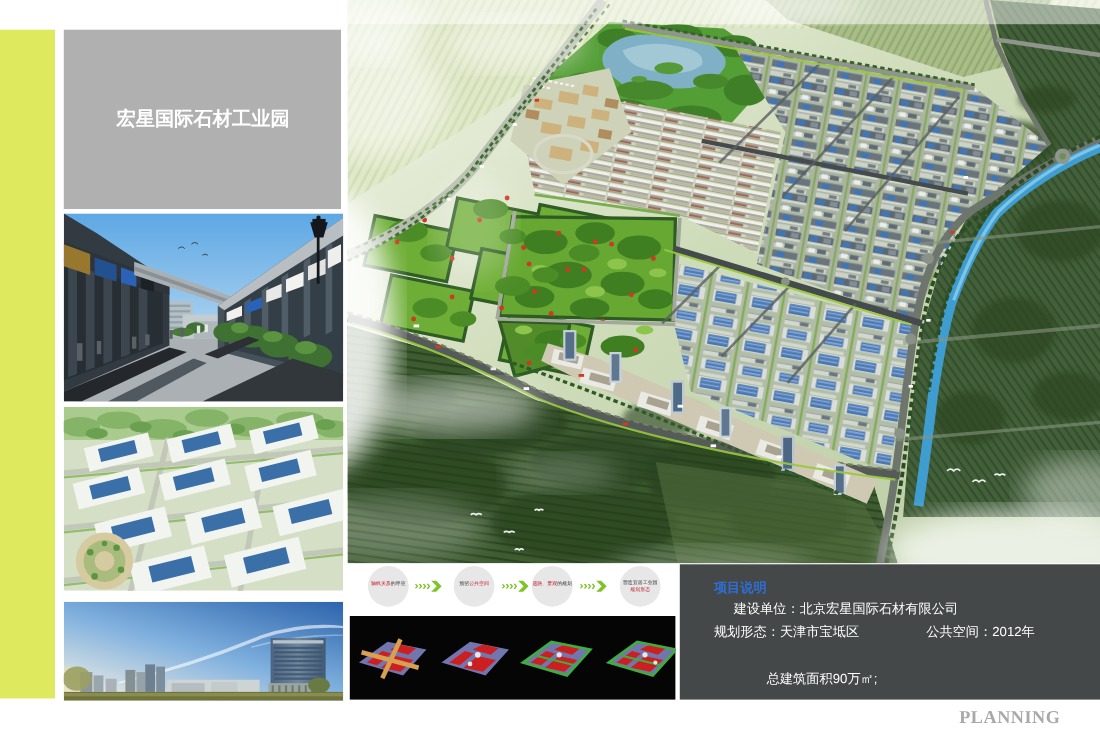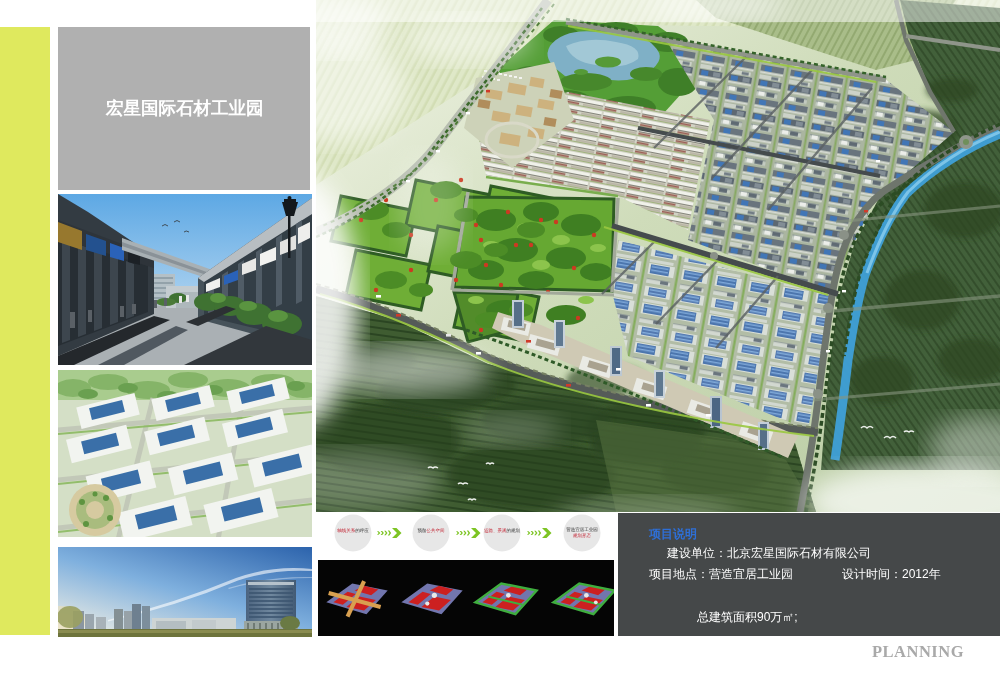--- a/index.html
+++ b/index.html
@@ -756,21 +756,21 @@
     </g>
   </svg>
 </div>
 
 <div class="abs" style="left:618px;top:513px;width:434px;height:123px;background:#454849;color:#fff;font-size:12px;">
 
   <div style="position:absolute;left:31px;top:13px;color:#2e6fd6;font-weight:bold;font-size:12px;">项目说明</div>
 
   <div style="position:absolute;left:49px;top:32px;">建设单位：北京宏星国际石材有限公司</div>
 
-  <div style="position:absolute;left:31px;top:53px;">项目地点：营造宜居工业园</div>
-
-  <div style="position:absolute;left:224px;top:53px;">设计时间：2012年</div>
+  <div style="position:absolute;left:31px;top:53px;">规划形态：天津市宝坻区</div>
+
+  <div style="position:absolute;left:224px;top:53px;">公共空间：2012年</div>
 
 
   <div style="position:absolute;left:79px;top:96px;">总建筑面积90万㎡;</div>
 </div>
 
 <div class="abs" style="left:872px;top:642px;color:#a9a9a9;font-family:Liberation Serif, serif;font-weight:bold;font-size:16.5px;letter-spacing:0.5px;">PLANNING</div>
 
 </body></html>

